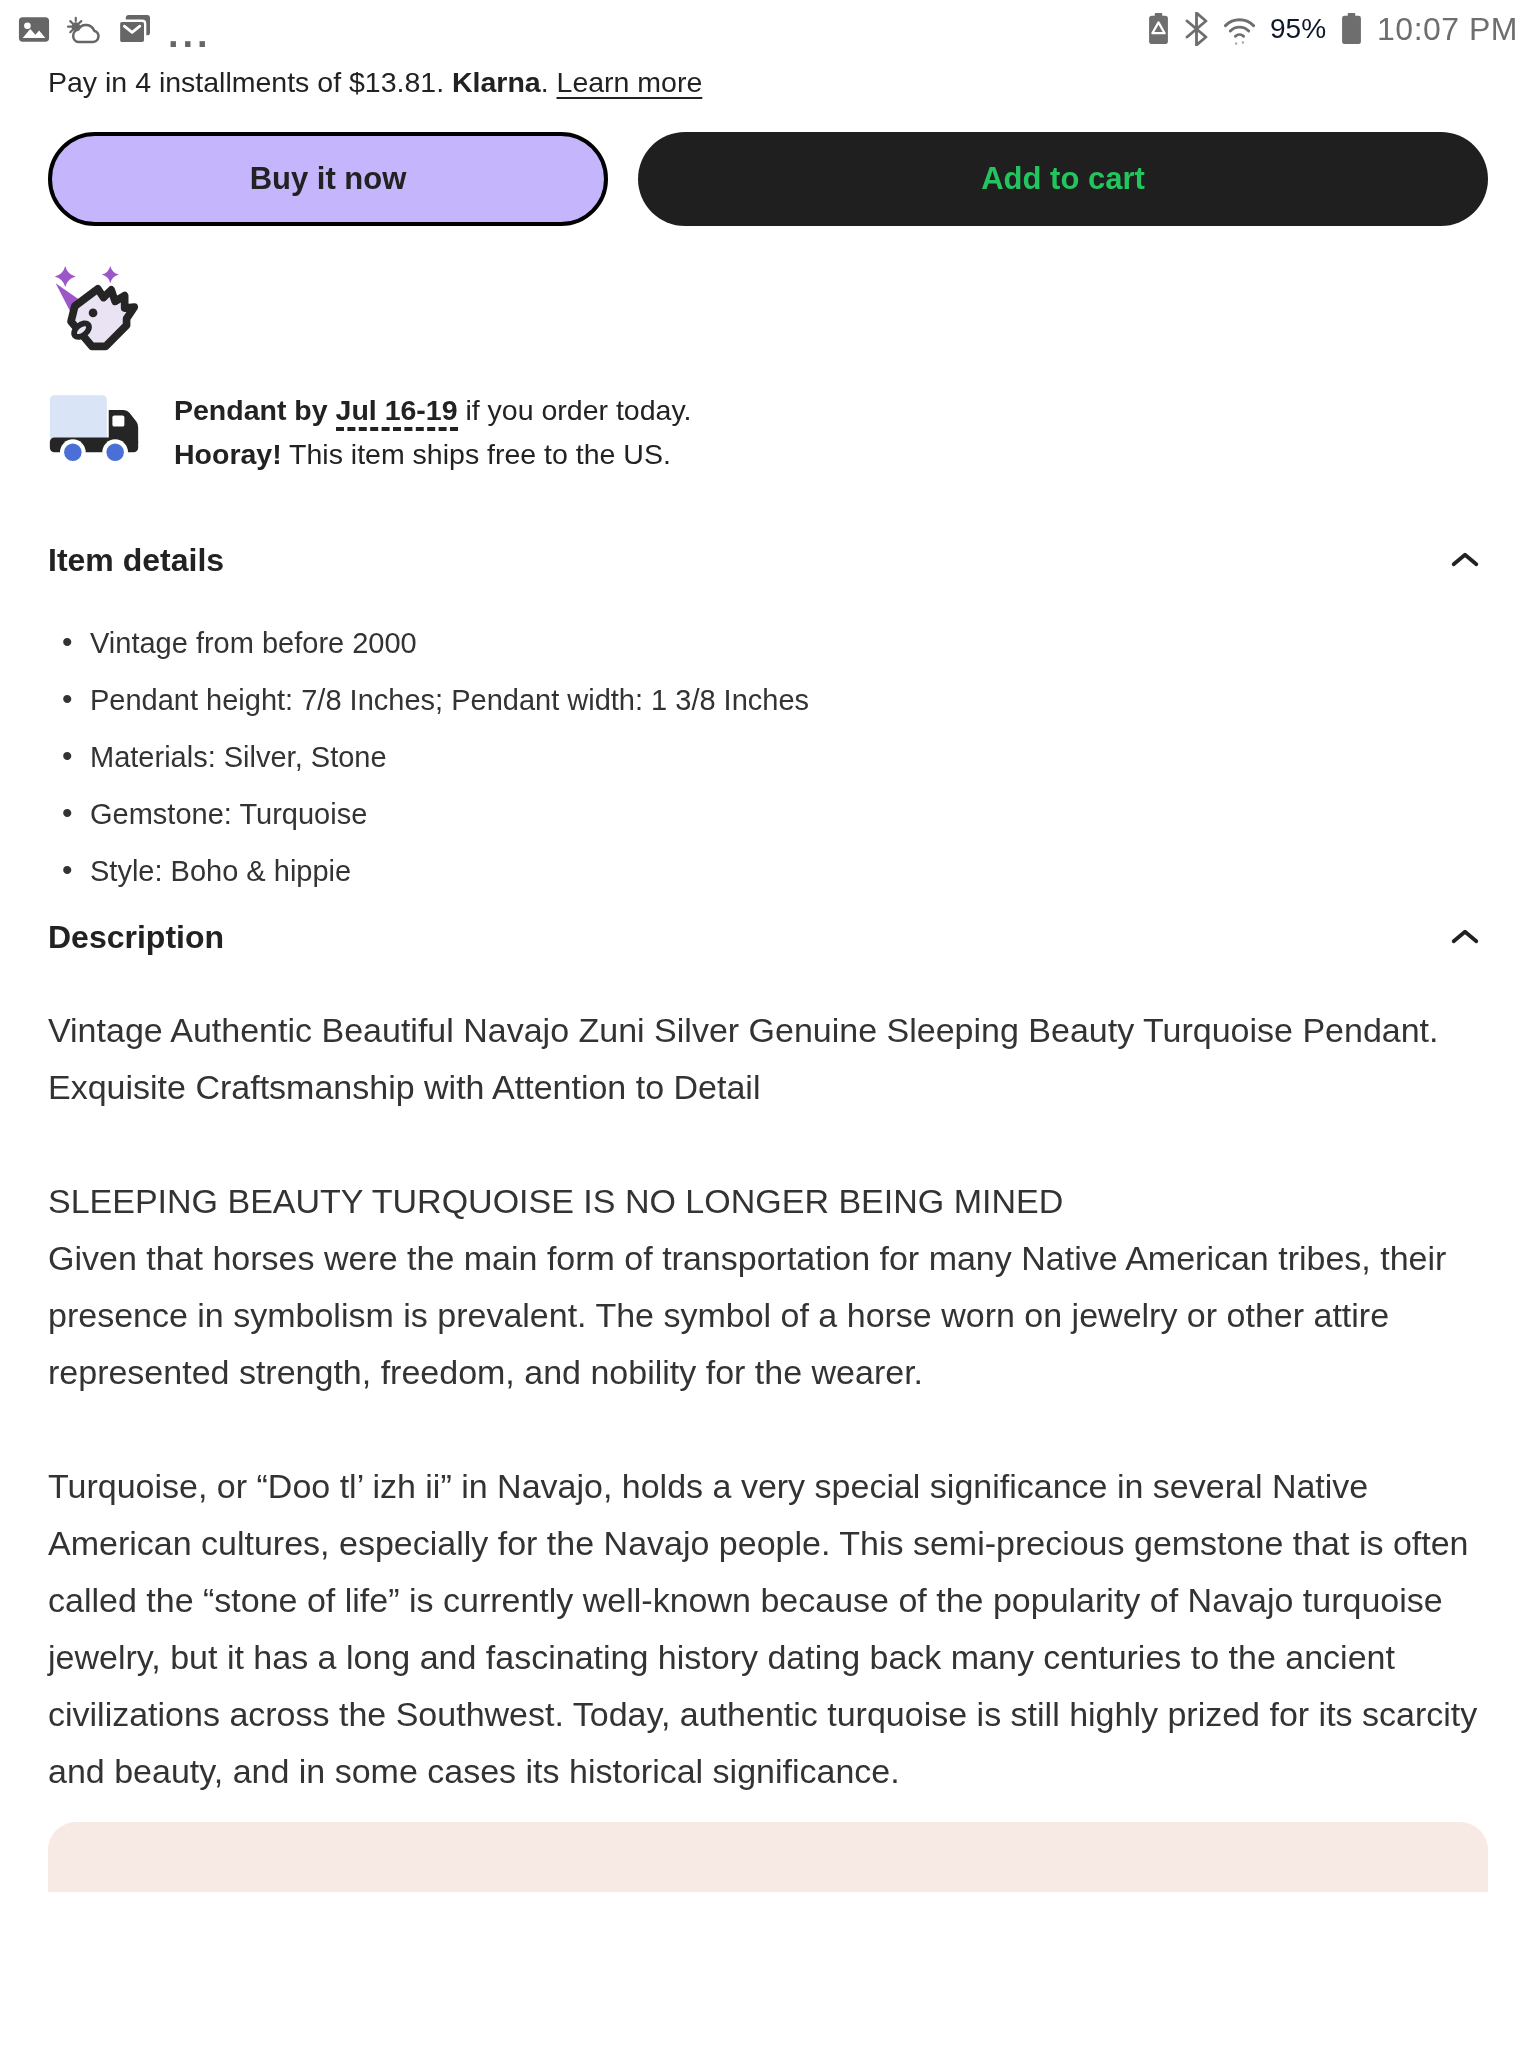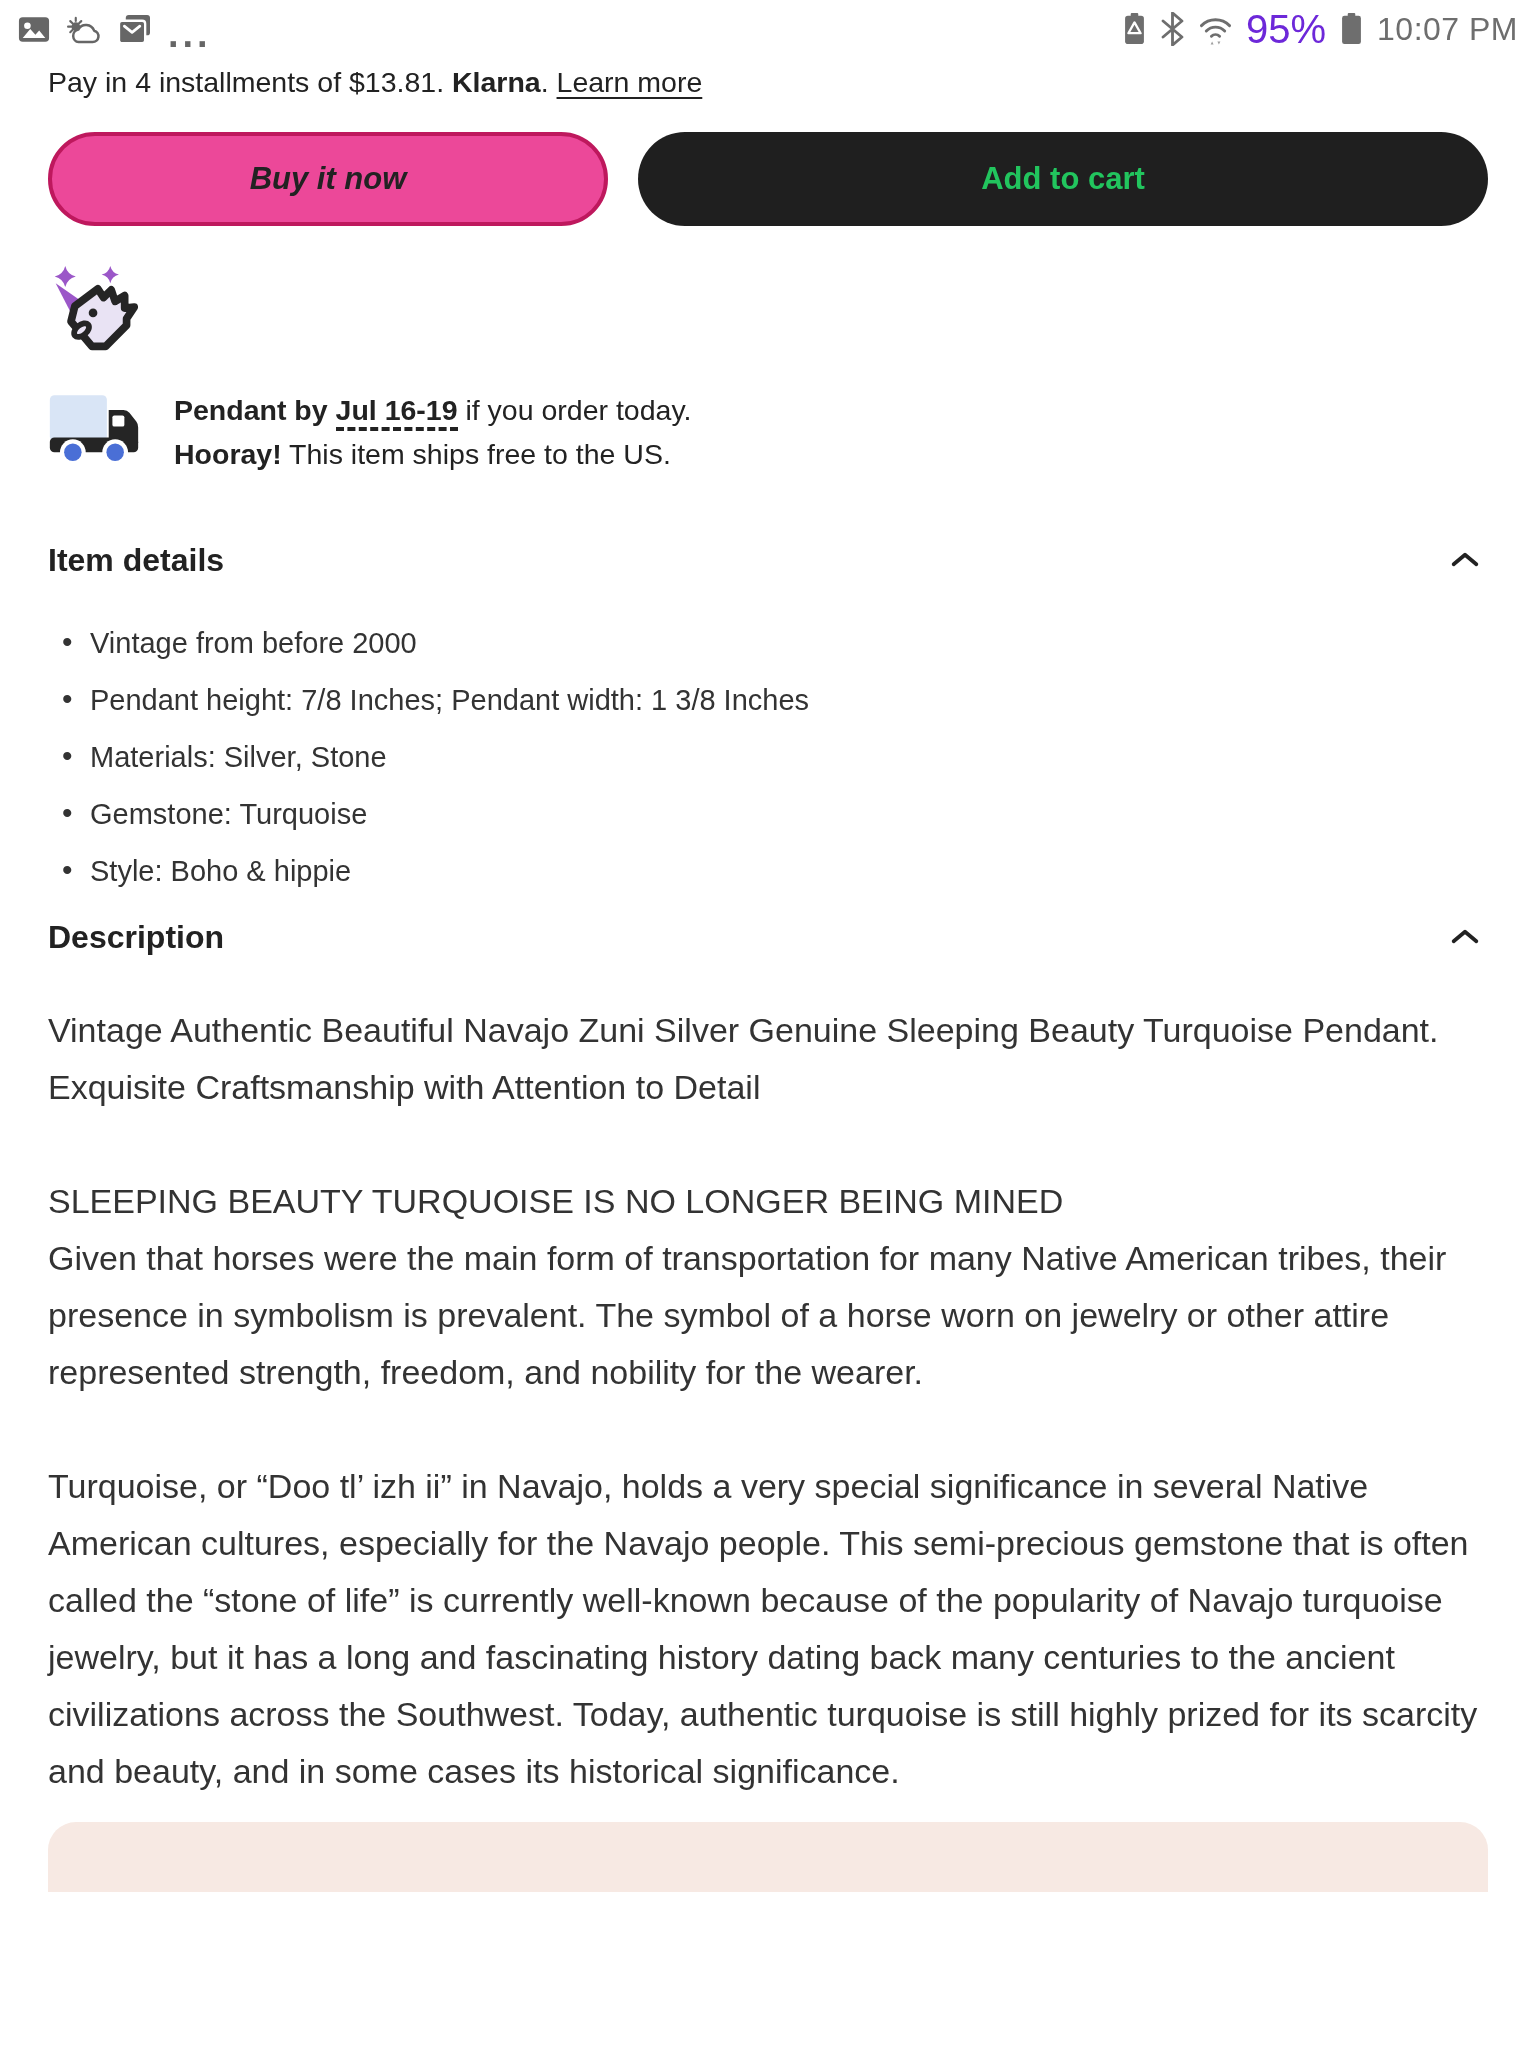--- a/index.html
+++ b/index.html
@@ -12,38 +12,38 @@
     overflow: hidden;
   }
 
   
   .statusbar {
     display: flex; justify-content: space-between; align-items: center;
     height: 48px; padding: 10px 18px 0 18px;
   }
   .sb-left { display: flex; align-items: flex-end; gap: 16px; }
   .sb-right { display: flex; align-items: center; gap: 14px; color: #6e6e6e; }
-  .sb-pct { font-size: 40px; color: #6d28d9; }
+  .sb-pct { font-size: 28px; color: #0f172a; }
   .sb-time { font-size: 32px; color: #6e6e6e; letter-spacing: 0.5px; }
   .sb-dots { font-size: 38px; font-weight: bold; color: #666; line-height: 18px; letter-spacing: 4px; transform: translateY(-2px); }
 
   
   .payment { margin: 14px 48px 0 48px; font-size: 28.5px; color: #222; line-height: 40px; }
   .payment .brand { font-weight: bold; text-align: right; }
   .payment .learn-more { text-decoration: underline; text-underline-offset: 5px; text-decoration-thickness: 2px; cursor: pointer; }
 
   
   .cta-row { display: flex; gap: 30px; margin: 30px 48px 0 48px; }
   .btn {
     height: 94px; border-radius: 48px;
     font-family: inherit; font-size: 31px; font-weight: bold;
     display: flex; align-items: center; justify-content: center;
     cursor: pointer;
   }
-  .btn-buy { width: 560px; background: #ec4899; border: 4px solid #be185d; color: #222; font-style: italic; }
+  .btn-buy { width: 560px; background: #c4b5fd; border: 4px solid #000000; color: #222; }
   .btn-cart { flex: 1; background: #1f1f1f; border: none; color: #22c55e; }
 
   
   .perks { margin: 38px 48px 0 48px; }
   .perk { display: flex; align-items: center; margin-bottom: 32px; }
   .perk-icon { width: 92px; flex: 0 0 92px; margin-right: 34px; display: flex; align-items: center; justify-content: center; }
   .perk-text { font-size: 28.5px; line-height: 44px; color: #222; }
   .perk-text b { font-weight: bold; }
   .dashed-date { border-bottom: 4px dashed #222; padding-bottom: 1px; }
 

